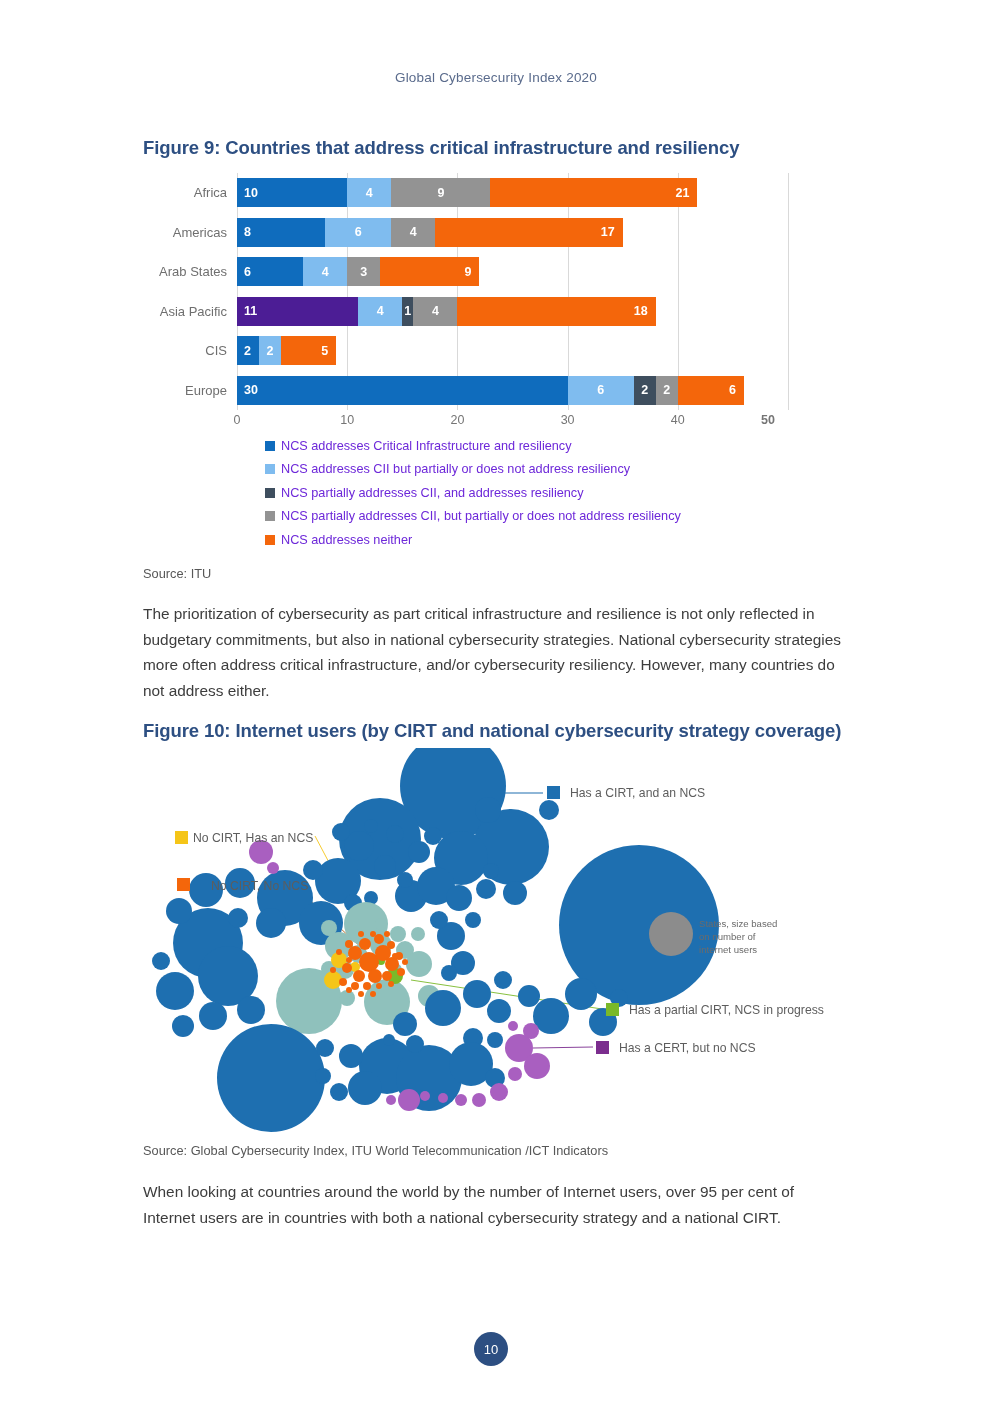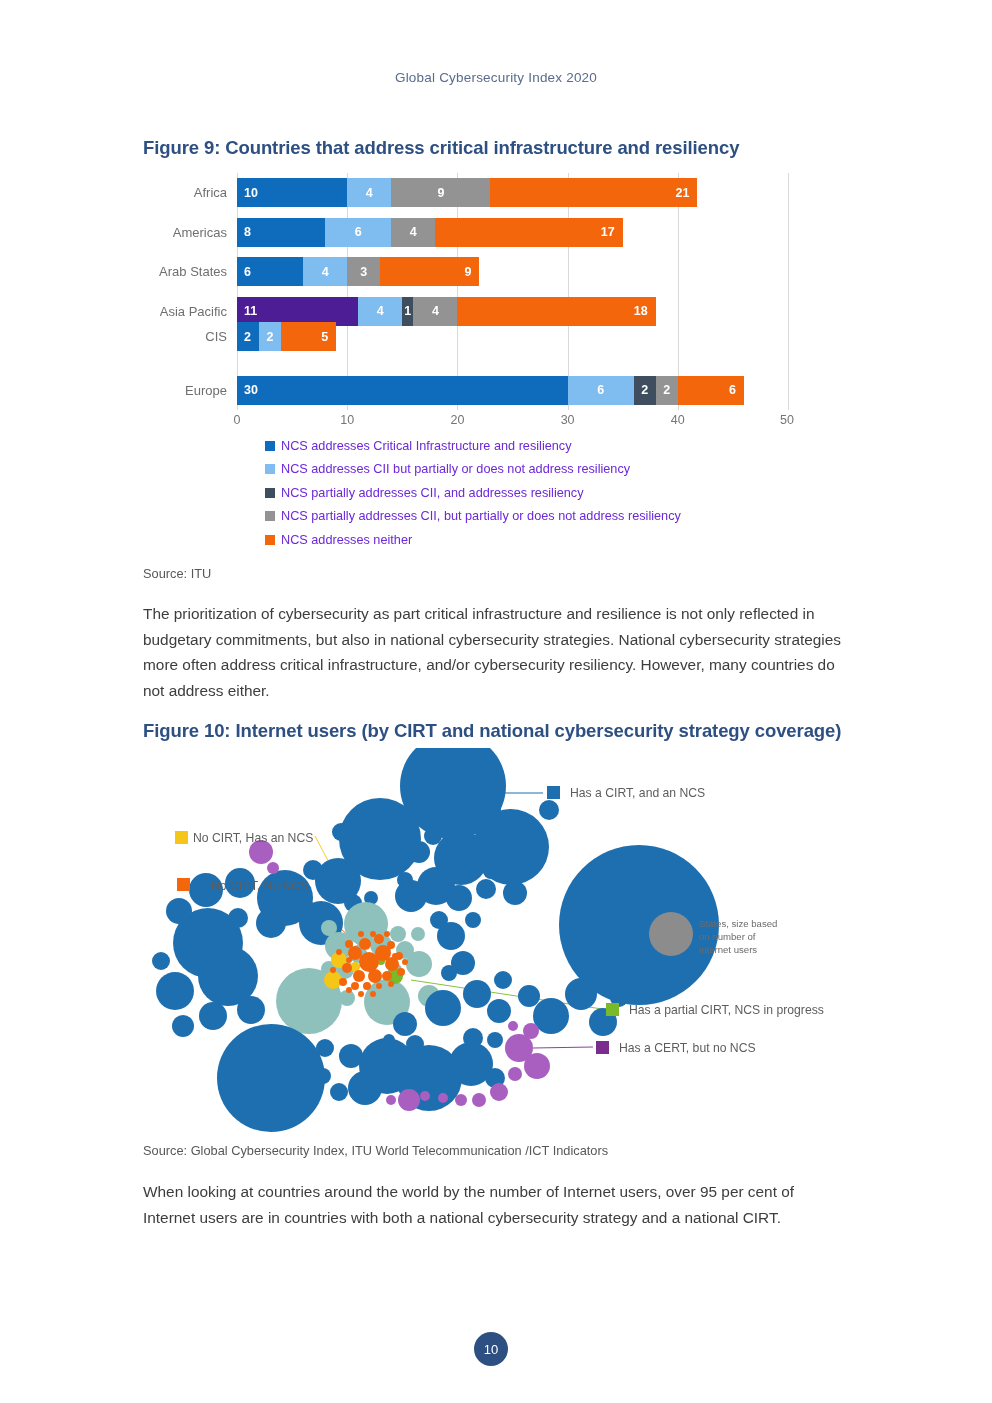--- a/index.html
+++ b/index.html
@@ -199,21 +199,21 @@
           <div class="bc-seg" style="left: 165.3px; width: 11.02px; background: rgb(62, 78, 94);">
             <span class="bc-val">1</span>
           </div>
           <div class="bc-seg" style="left: 176.32px; width: 44.08px; background: rgb(147, 147, 147);">
             <span class="bc-val">4</span>
           </div>
           <div class="bc-seg last" style="left: 220.4px; width: 198.36px; background: rgb(244, 102, 11);">
             <span class="bc-val">18</span>
           </div>
         </div>
-        <div class="bc-row" style="top: 149px; text-decoration: underline;">
+        <div class="bc-row" style="top: 163px; text-decoration: underline;">
           <div class="bc-label">CIS</div>
           <div class="bc-seg first" style="left: 0px; width: 22.04px; background: rgb(15, 108, 189);">
             <span class="bc-val">2</span>
           </div>
           <div class="bc-seg" style="left: 22.04px; width: 22.04px; background: rgb(127, 188, 239);">
             <span class="bc-val">2</span>
           </div>
           <div class="bc-seg last" style="left: 44.08px; width: 55.1px; background: rgb(244, 102, 11);">
             <span class="bc-val">5</span>
           </div>
@@ -237,21 +237,21 @@
           </div>
         </div>
       </div>
   </div>
   <div class="bc-axis" id="bc-axis">
       <div class="bc-tick" style="left: 0px;">0</div>
       <div class="bc-tick" style="left: 110.2px;">10</div>
       <div class="bc-tick" style="left: 220.4px;">20</div>
       <div class="bc-tick" style="left: 330.6px;">30</div>
       <div class="bc-tick" style="left: 440.8px;">40</div>
-      <div class="bc-tick" style="left: 550px;">50</div>
+      <div class="bc-tick" style="left: 531px; font-weight: bold;">50</div>
     </div>
 </div>
 
 <div id="fig9-legend">
     <div class="lg-row">
       <span class="lg-sw" style="background: rgb(15, 108, 189);"></span>
       <span class="lg-tx">NCS addresses Critical Infrastructure and resiliency</span>
     </div>
     <div class="lg-row">
       <span class="lg-sw" style="background: rgb(127, 188, 239);"></span>

